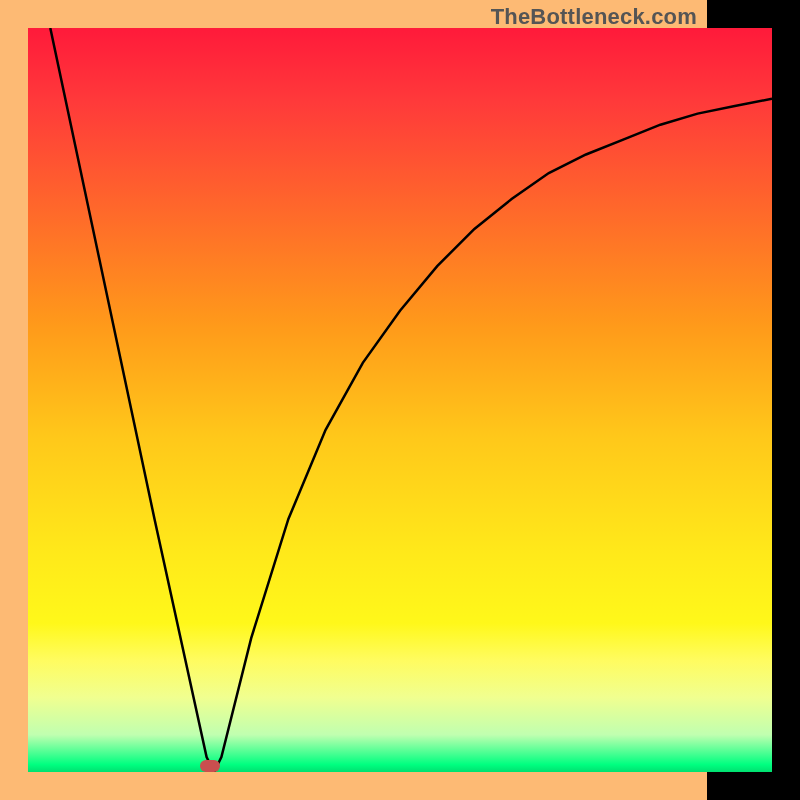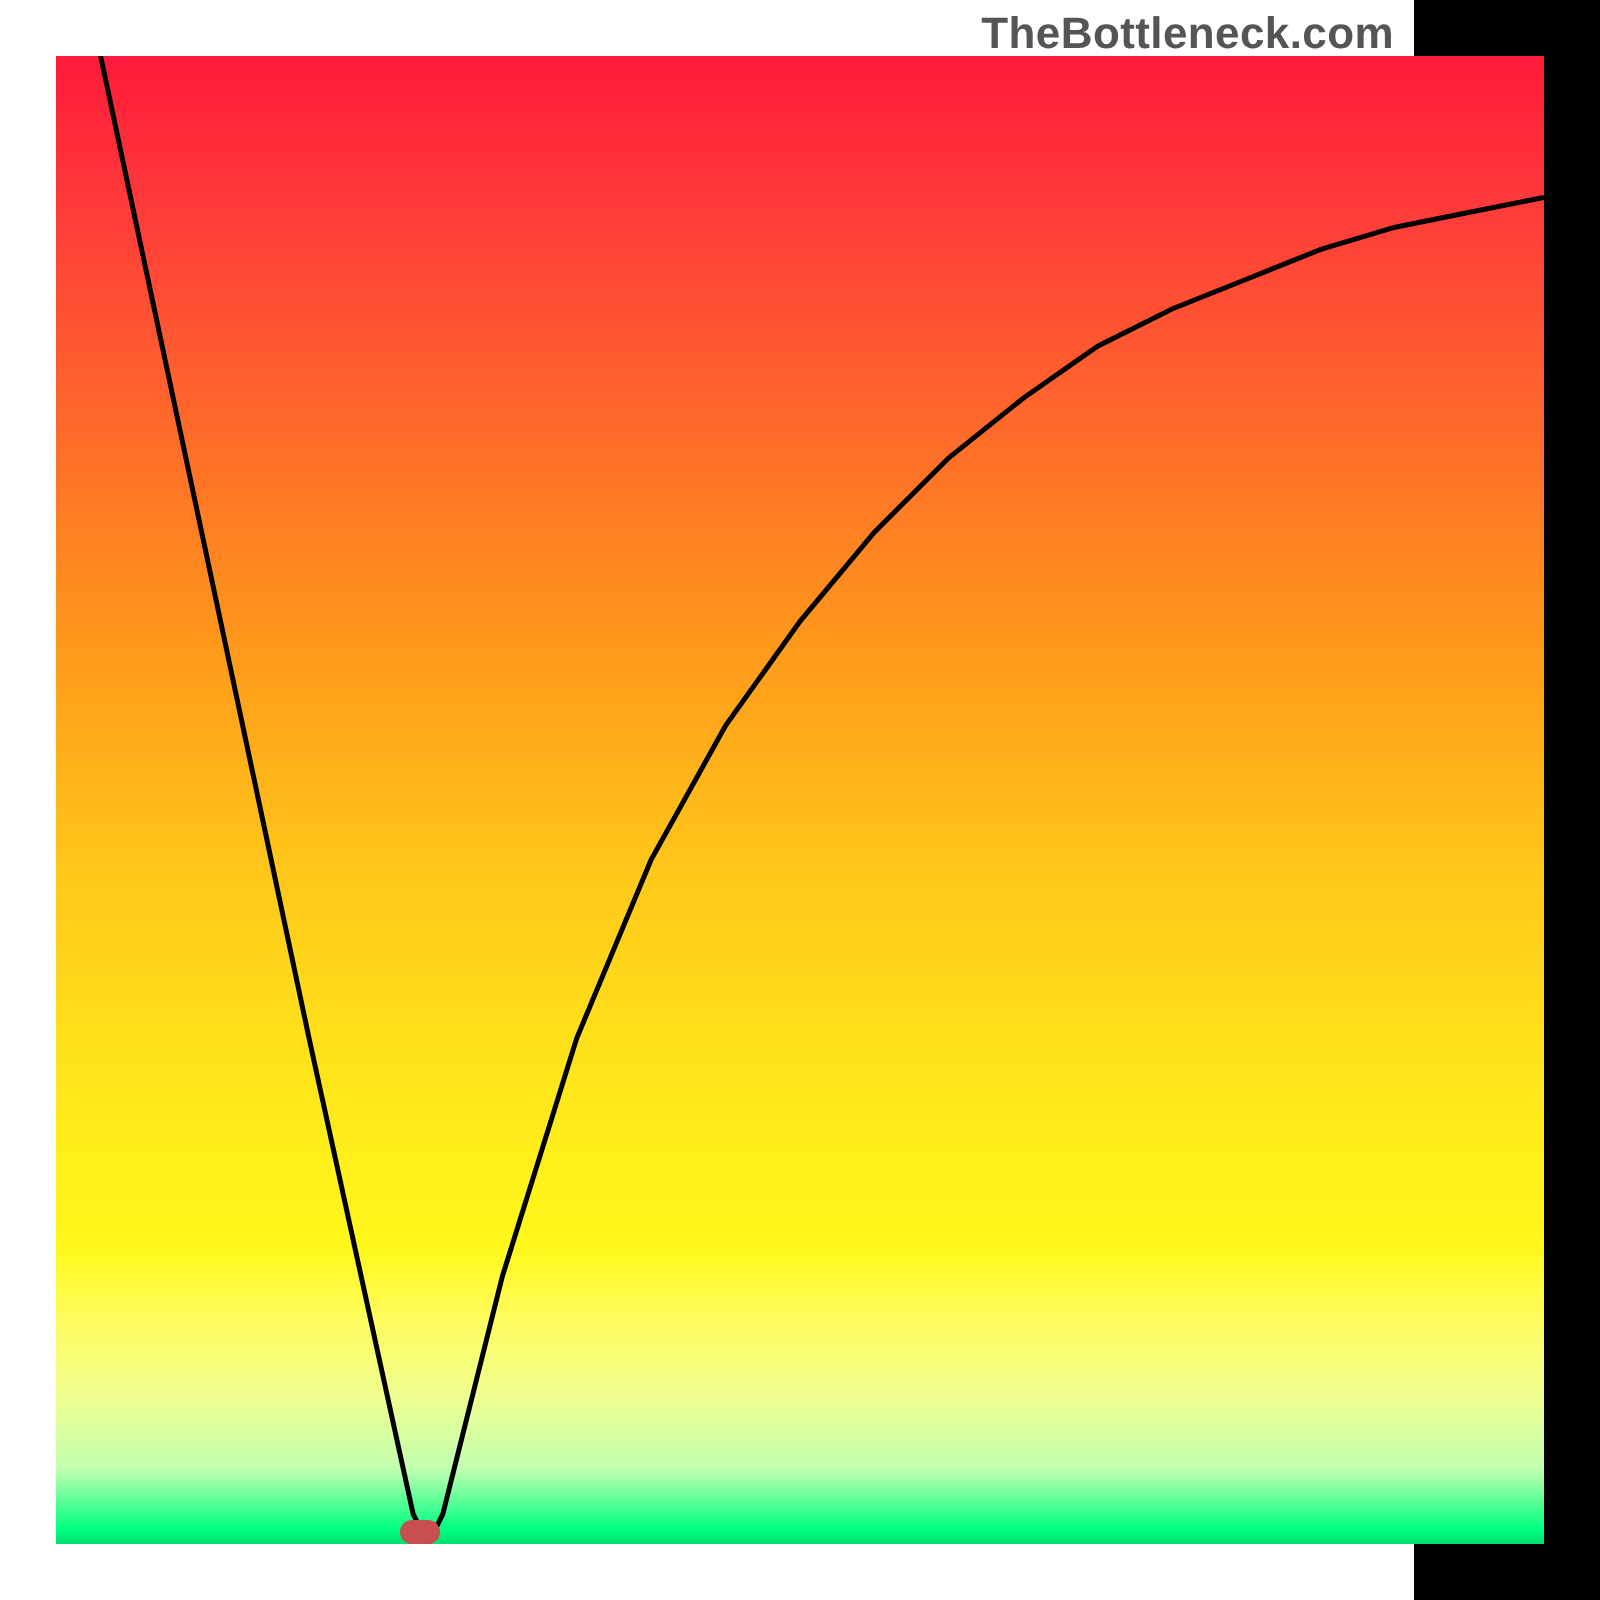--- a/index.html
+++ b/index.html
@@ -9,21 +9,21 @@
     background: #000;
     position: relative;
     font-family: Arial, sans-serif;
   }
   .frame {
     position: absolute;
     top: 0;
     left: 0;
     width: 707px;
     height: 800px;
-    background: #ffffff;
+    background: #fdba74;
   }
   .plot-area {
     position: absolute;
     top: 28px;
     left: 28px;
     width: 744px;
     height: 744px;
     background: linear-gradient(to bottom,
       #ff1a3a 0%,
       #ff3a3a 10%,

